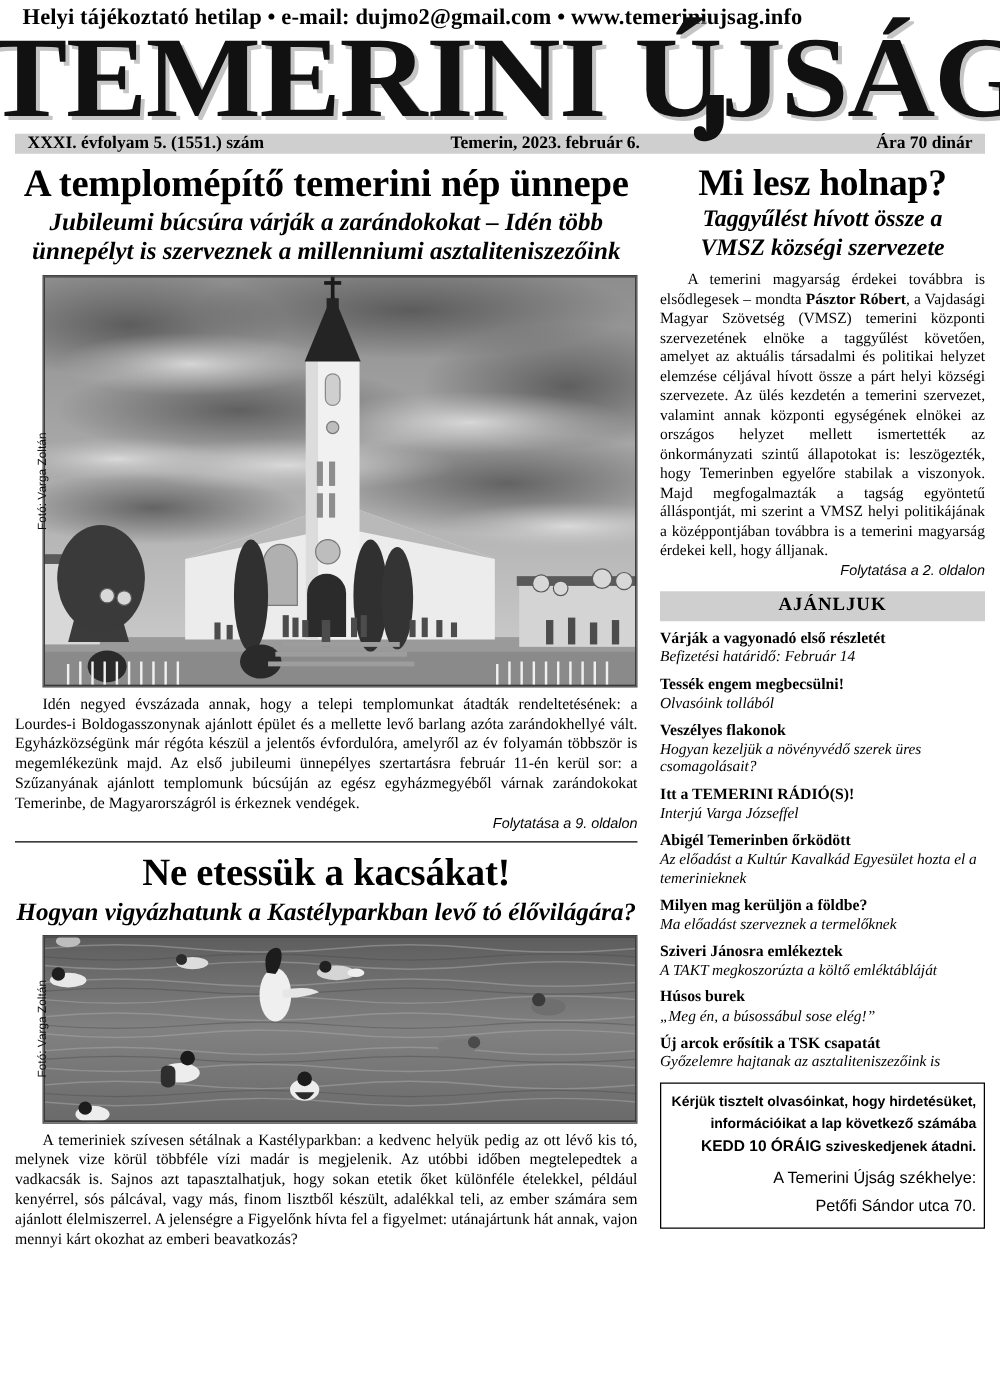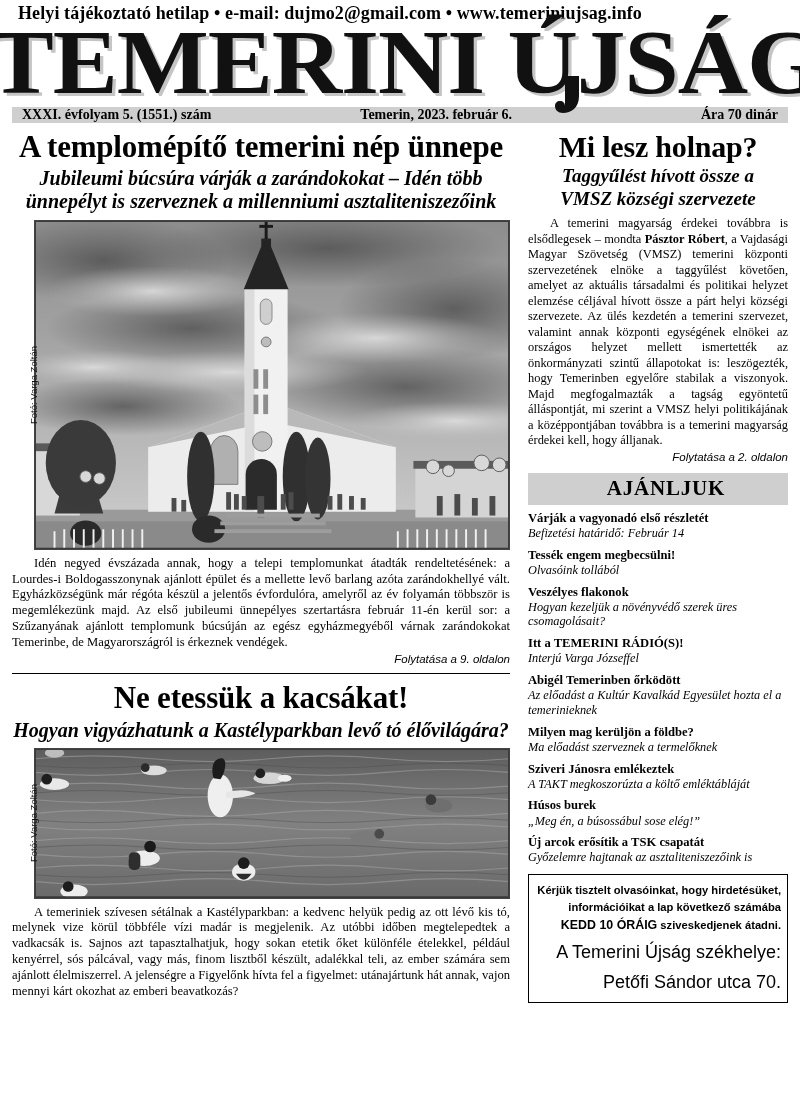--- a/index.html
+++ b/index.html
@@ -127,21 +127,21 @@
     font-style: italic; font-size: 11.5px;
     text-align: right; margin: 1px 0 0 0;
   }
   .rule { border: 0; border-top: 1.6px solid #000; margin: 8px 0 8px 0; }
 
   
   .ajanljuk-band {
     background: #cfcfcf;
     text-align: center;
     font-weight: bold;
-    font-size: 21px;
+    font-size: 15px;
     letter-spacing: .8px;
     padding: 3px 0 4px 16px;
     margin: 10px 0 6px 0;
   }
   .rec-item { margin-bottom: 7px; }
   .rec-title {
     font-weight: bold; font-size: 12.6px; line-height: 1.2;
   }
   .rec-sub {
     font-style: italic; font-size: 12.3px; line-height: 1.2;
@@ -150,21 +150,21 @@
   
   .notice {
     border: 1.5px solid #000;
     margin-top: 9px;
     padding: 7px 6px 8px 6px;
     text-align: right;
     font-family: "Liberation Sans", sans-serif;
   }
   .notice .l1 { font-size: 11.2px; font-weight: bold; line-height: 1.5; }
   .notice .l1 .hr-strong { font-size: 12.4px; }
-  .notice .l2 { font-size: 18px; margin-top: 7px; line-height: 1.28; }
+  .notice .l2 { font-size: 13px; margin-top: 7px; line-height: 1.28; }
 </style>
 </head>
 <body>
 
 <div class="page">
 
   <div class="top-strip">
     <span class="tagline">Helyi tájékoztató hetilap • e-mail: dujmo2@gmail.com • www.temeriniujsag.info</span>
   </div>
 

